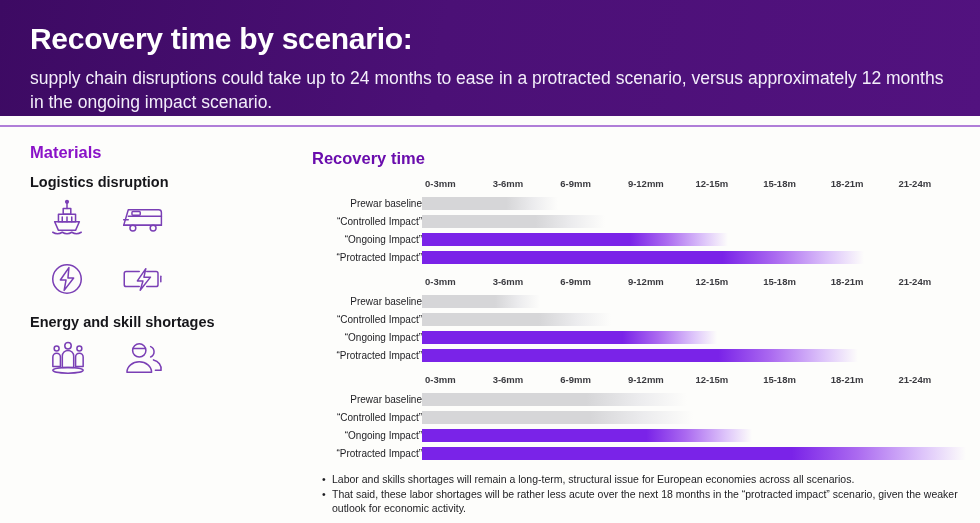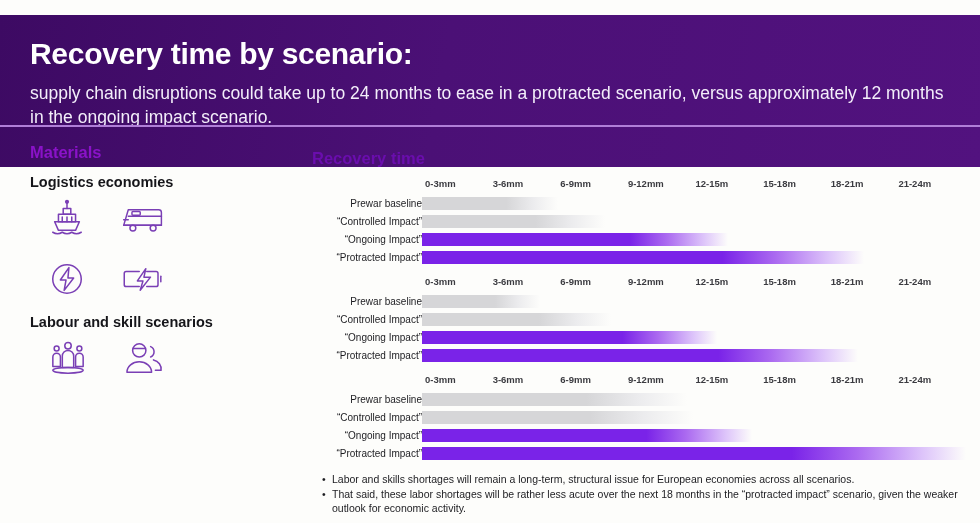--- a/index.html
+++ b/index.html
@@ -6,21 +6,21 @@
   body{
     width:980px;height:523px;
     background:#fdfdfb;
     font-family:"Liberation Sans", sans-serif;
     overflow:hidden;
     position:relative;
   }
 
   
   #header{
-    position:absolute;left:0;top:15px;width:980px;height:152px;
+    position:absolute;left:0;top:0;width:980px;height:116px;
     background:linear-gradient(100deg,#3d0a63 0%,#4b1076 45%,#52127f 100%);
     box-sizing:border-box;
     padding:22px 28px 0 30px;
   }
   #header-title{
     color:#ffffff;
     font-size:30px;
     font-weight:bold;
     letter-spacing:-0.3px;
     line-height:1.1;
@@ -153,21 +153,21 @@
 <div id="header">
   <h1 id="header-title">Recovery time by scenario:</h1>
   <p id="header-sub">supply chain disruptions could take up to 24 months to ease in a protracted scenario, versus approximately 12 months in the ongoing impact scenario.</p>
 </div>
 <div id="header-rule"></div>
 
 <div id="left-col">
   <div class="disruption-heading">Materials</div>
 
   <div class="disruption-group">
-    <div class="group-label">Logistics economies</div>
+    <div class="group-label">Logistics disruption</div>
     <div class="icon-row">
       <span>
         <svg width="38" height="38" viewBox="0 0 40 40" fill="none" stroke="#7a3fb5" stroke-width="1.6" stroke-linecap="round" stroke-linejoin="round">
           <line x1="20" y1="4" x2="20" y2="10"></line>
           <circle cx="20" cy="3" r="1.4" fill="#7a3fb5"></circle>
           <rect x="16" y="10" width="8" height="6"></rect>
           <path d="M11 16 h18 v8 h-18 z"></path>
           <line x1="15" y1="19" x2="15" y2="24"></line>
           <line x1="20" y1="19" x2="20" y2="24"></line>
           <line x1="25" y1="19" x2="25" y2="24"></line>
@@ -203,21 +203,21 @@
           <path d="M20 8 H6 a2 2 0 0 0 -2 2 v12 a2 2 0 0 0 2 2 h14"></path>
           <path d="M28 8 h10 a2 2 0 0 1 2 2 v12 a2 2 0 0 1 -2 2 h-10"></path>
           <path d="M27 5 L18 18 h6 l-3 10 l11 -14 h-7 z"></path>
           <path d="M43 13 v6"></path>
         </svg>
       </span>
     </div>
   </div>
 
   <div class="disruption-group">
-    <div class="group-label">Labour and skill scenarios</div>
+    <div class="group-label">Energy and skill shortages</div>
     <div class="icon-row">
       <span>
         <svg width="40" height="36" viewBox="0 0 42 38" fill="none" stroke="#7a3fb5" stroke-width="1.6" stroke-linecap="round" stroke-linejoin="round">
           <circle cx="9" cy="9" r="2.6"></circle>
           <circle cx="21" cy="6" r="3.4"></circle>
           <circle cx="33" cy="9" r="2.6"></circle>
           <path d="M5 28 v-10 a4 4 0 0 1 8 0 v10 z"></path>
           <path d="M15 29 v-12 a6 6 0 0 1 12 0 v12 z"></path>
           <path d="M29 28 v-10 a4 4 0 0 1 8 0 v10 z"></path>
           <ellipse cx="21" cy="32" rx="16" ry="3"></ellipse>

